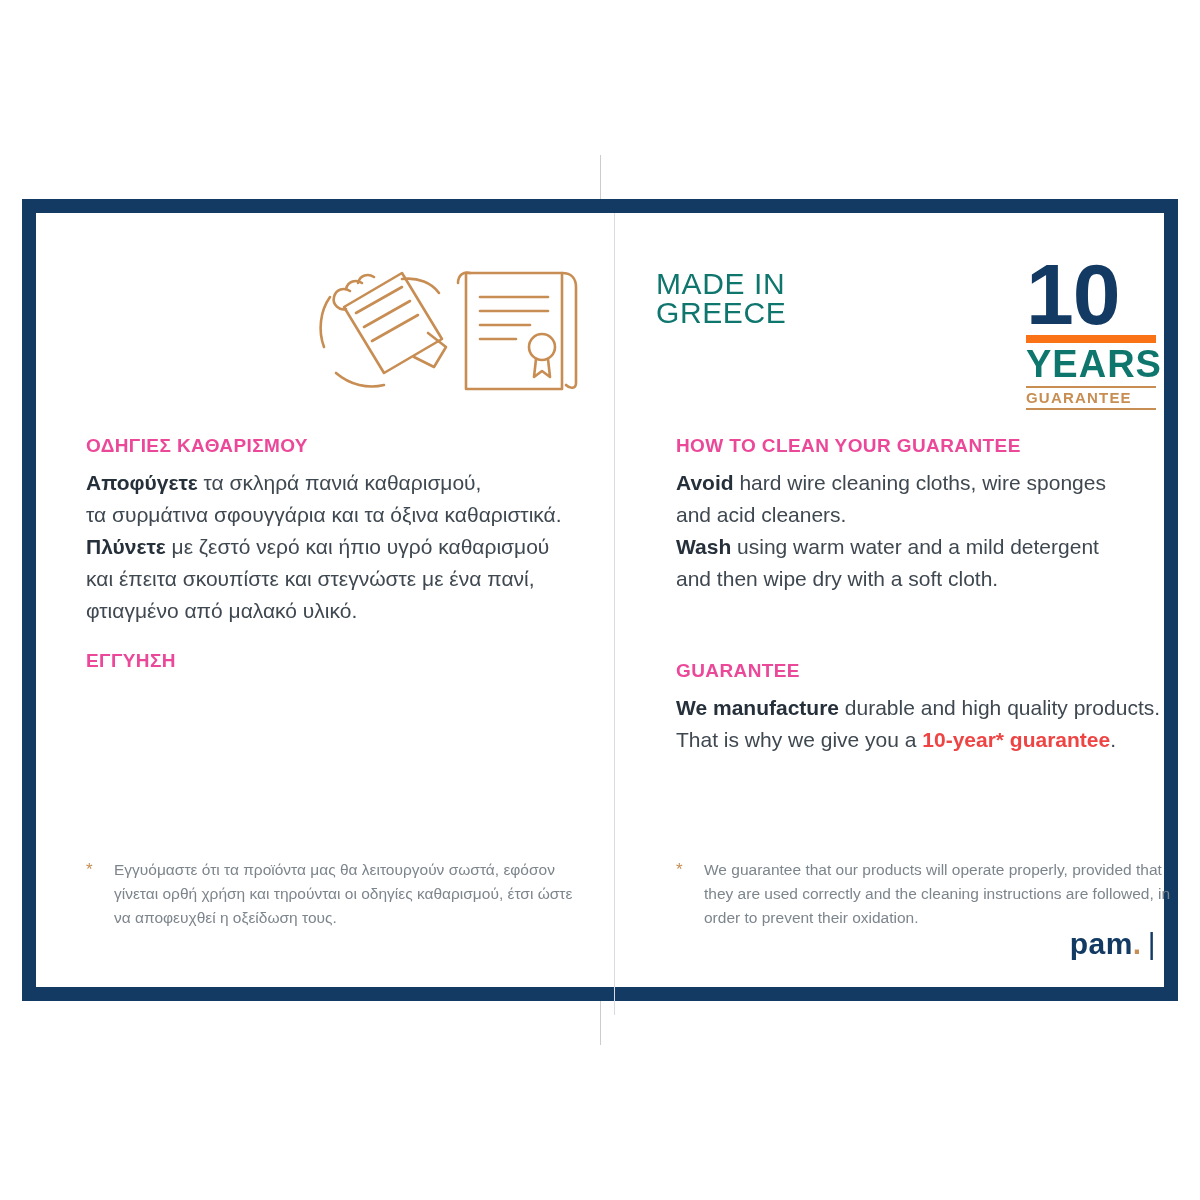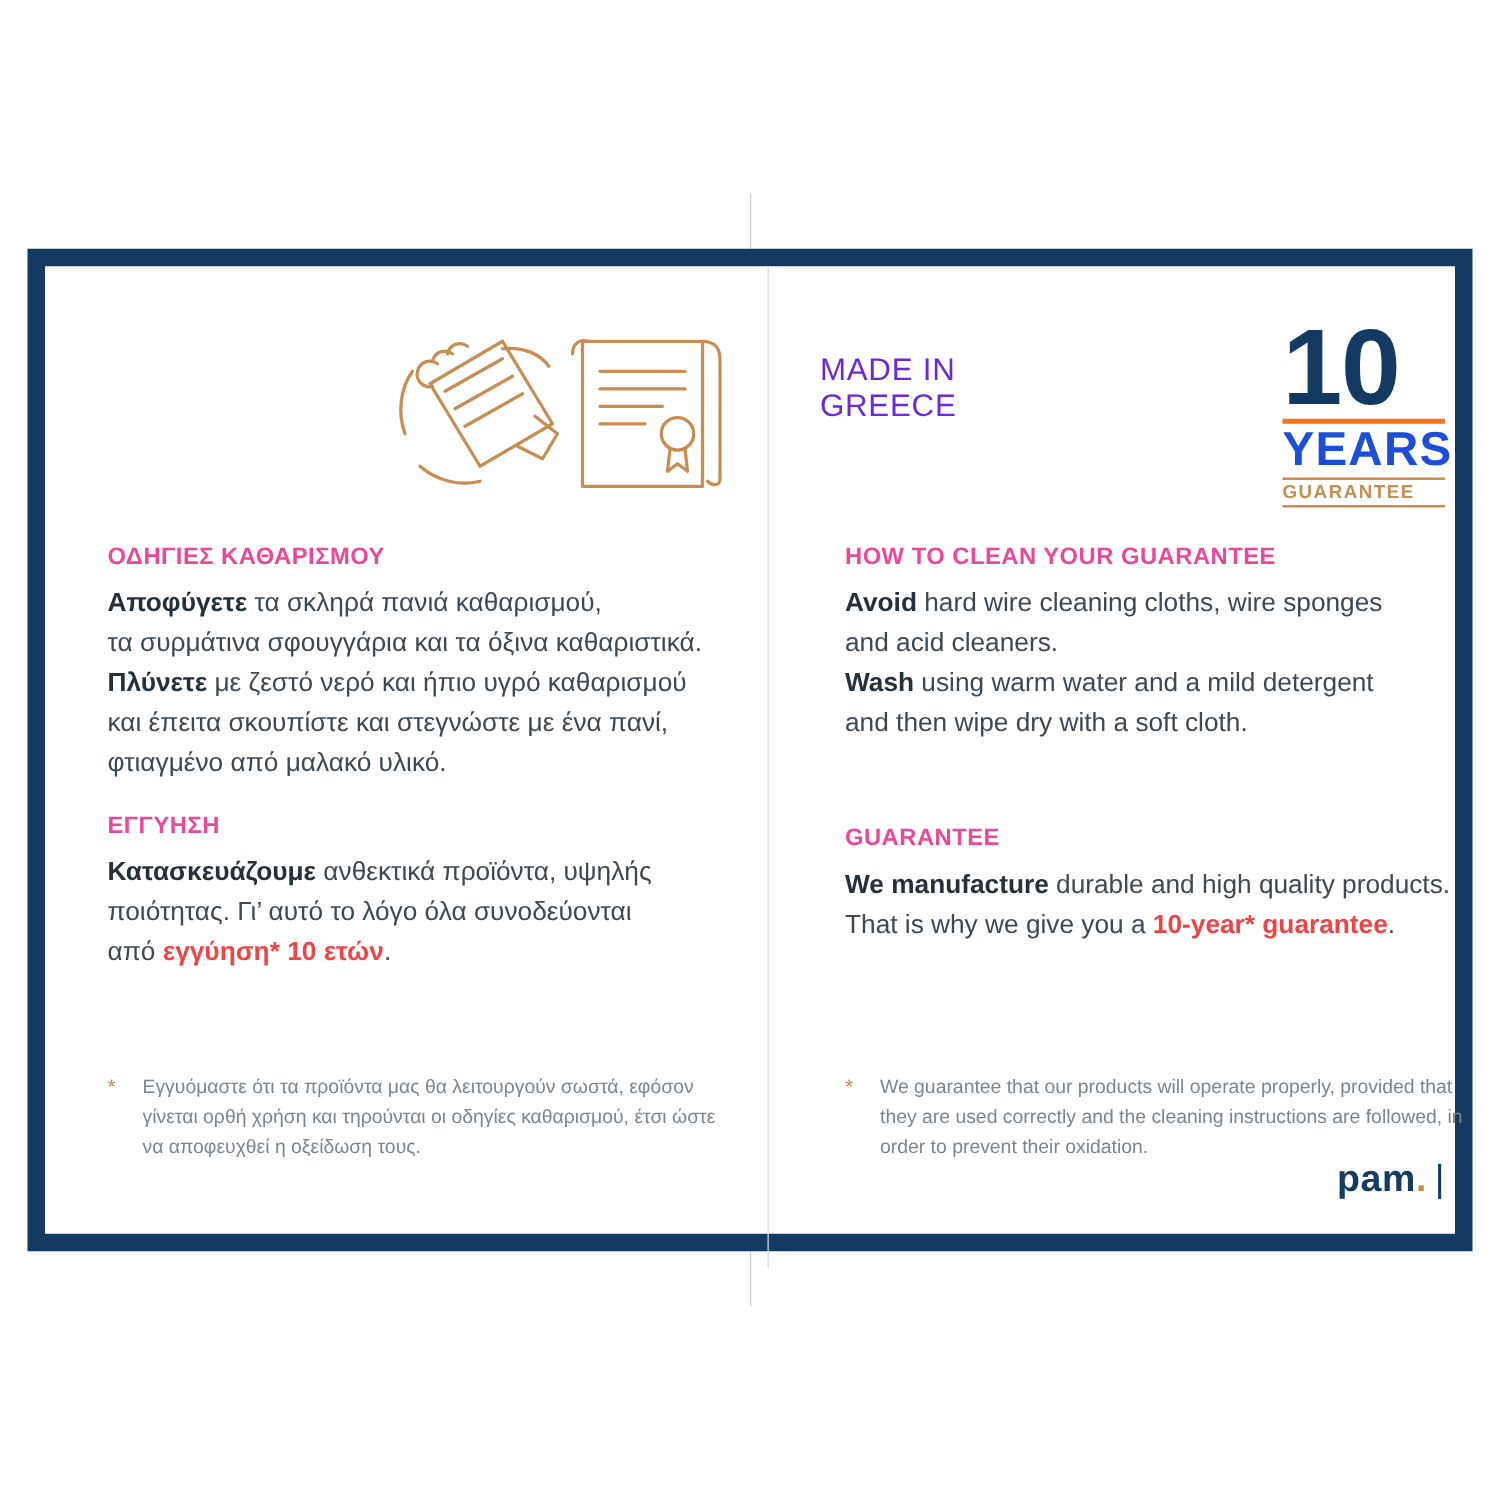--- a/index.html
+++ b/index.html
@@ -59,27 +59,26 @@
     top: 48px;
     width: 280px;
     height: 140px;
   }
 
   
   .made-in {
     position: absolute;
     left: 42px;
     top: 56px;
-    font-size: 25px;
+    font-size: 30px;
     line-height: 29px;
     letter-spacing: 0.6px;
-    color: #6d28d9;
+    color: #0f766e;
     font-family: "Liberation Sans", sans-serif;
     white-space: pre-line;
-    margin-top: 13px;
   }
 
   
   .badge {
     position: absolute;
     right: 36px;
     top: 40px;
     width: 130px;
     color: #123a63;
   }
@@ -87,22 +86,22 @@
     font-size: 86px;
     line-height: 82px;
     font-weight: bold;
     letter-spacing: -1px;
   }
   .badge-years {
     font-size: 38px;
     line-height: 38px;
     font-weight: bold;
     letter-spacing: 1px;
-    color: #1d4ed8;
-    border-top: 4px solid #f97316;
+    color: #0f766e;
+    border-top: 8px solid #f97316;
     padding-top: 2px;
   }
   .badge-guarantee {
     font-size: 15px;
     line-height: 18px;
     font-weight: bold;
     letter-spacing: 1.2px;
     color: #c78d52;
     border-top: 2px solid #c78d52;
     border-bottom: 2px solid #c78d52;
@@ -210,25 +209,20 @@
         <b>Αποφύγετε</b><span> τα σκληρά πανιά καθαρισμού,</span><br>
         <span>τα συρμάτινα σφουγγάρια και τα όξινα καθαριστικά.</span><br>
         <b>Πλύνετε</b><span> με ζεστό νερό και ήπιο υγρό καθαρισμού</span><br>
         <span>και έπειτα σκουπίστε και στεγνώστε με ένα πανί,</span><br>
         <span>φτιαγμένο από μαλακό υλικό.</span>
       </div>
     </div>
 
     <div class="block" style="left:50px; top:437px;">
       <div class="blk-head">ΕΓΓΥΗΣΗ</div>
-      <div class="blk-body">
-        <b>Κατασκευάζουμε</b><span> ανθεκτικά προϊόντα, υψηλής</span><br>
-        <span>ποιότητας. Γι’ αυτό το λόγο όλα συνοδεύονται</span><br>
-        <span>από </span><span class="accent">εγγύηση* 10 ετών</span><span>.</span>
-      </div>
     </div>
 
     <div class="footnote" style="left:50px; top:645px; width:505px;">
       <span class="star">*</span>
       <span class="fn-text">Εγγυόμαστε ότι τα προϊόντα μας θα λειτουργούν σωστά, εφόσον γίνεται ορθή χρήση και τηρούνται οι οδηγίες καθαρισμού, έτσι ώστε να αποφευχθεί η οξείδωση τους.</span>
     </div>
   </div>
 
   <div class="panel panel-right">
 

